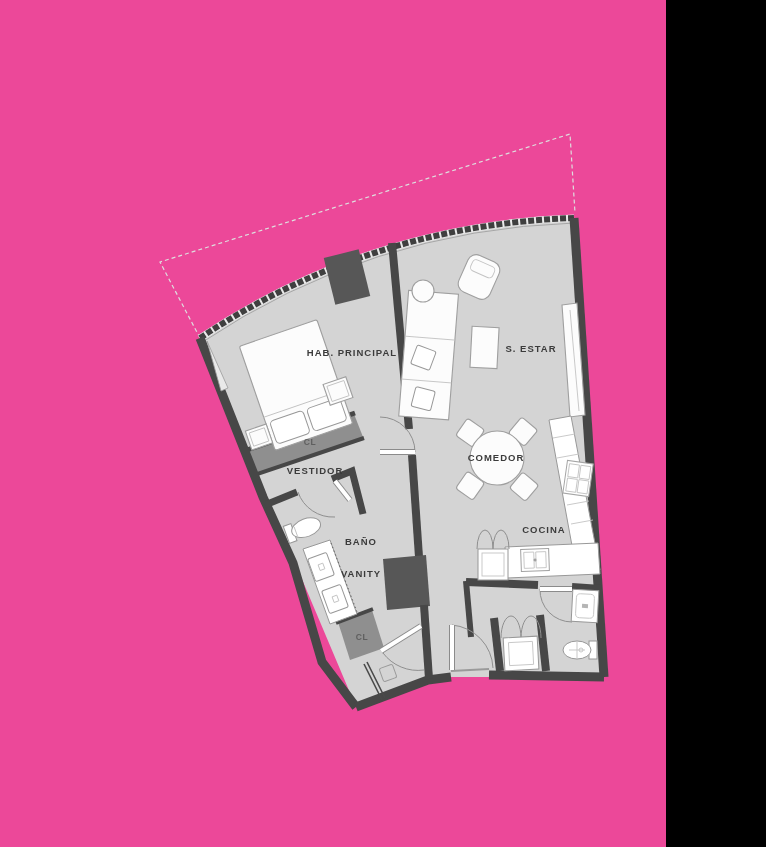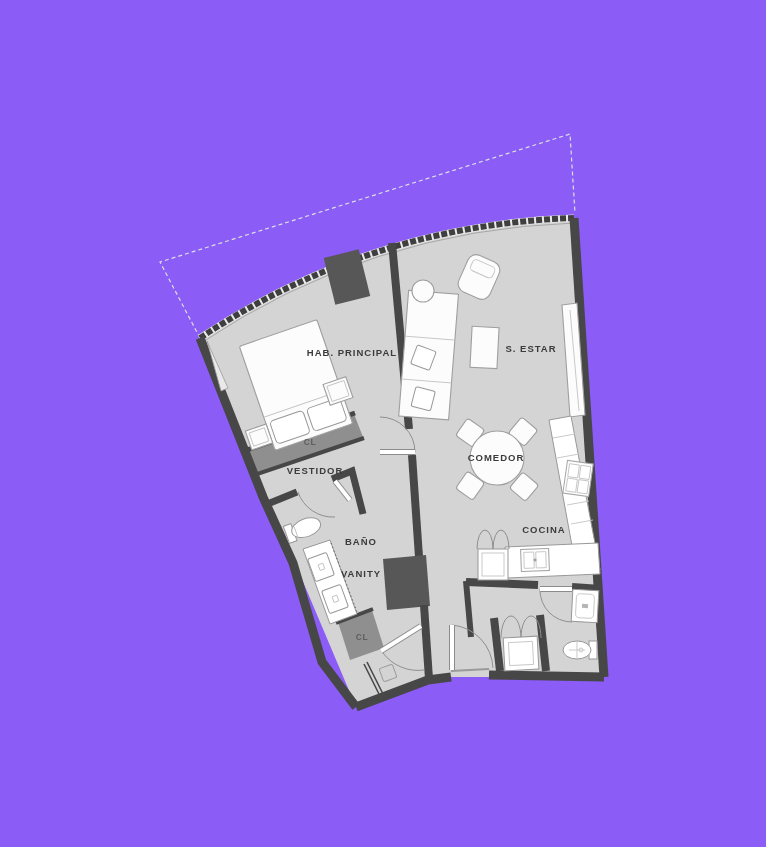--- a/index.html
+++ b/index.html
@@ -1,16 +1,16 @@
 <!DOCTYPE html>
 <html><head>
 <meta charset="utf-8">
 <style>
   html,body{margin:0;padding:0;background:#000;width:766px;height:847px;overflow:hidden;}
-  .stage{position:relative;width:766px;height:847px;background:#8b5cf6;}
+  .stage{position:relative;width:666px;height:847px;background:#ec4899;}
   svg{display:block;}
   .room-label{font-family:"Liberation Sans",sans-serif;font-size:9.5px;font-weight:bold;
               fill:#3b3b3b;letter-spacing:1px;text-anchor:middle;}
   .cl-label{font-family:"Liberation Sans",sans-serif;font-size:8.5px;font-weight:bold;
             fill:#5f5f5f;letter-spacing:0.5px;text-anchor:middle;}
   .dash{fill:none;stroke:#dedede;stroke-width:1.2;stroke-dasharray:4 3;}
   .wall{fill:none;stroke:#474747;stroke-linecap:butt;stroke-linejoin:miter;}
   .furn{fill:#fcfcfc;stroke:#9f9f9f;stroke-width:1.1;}
   .furn-line{fill:none;stroke:#c3c3c3;stroke-width:0.9;}
   .fixture{fill:#ffffff;stroke:#989898;stroke-width:1;}

